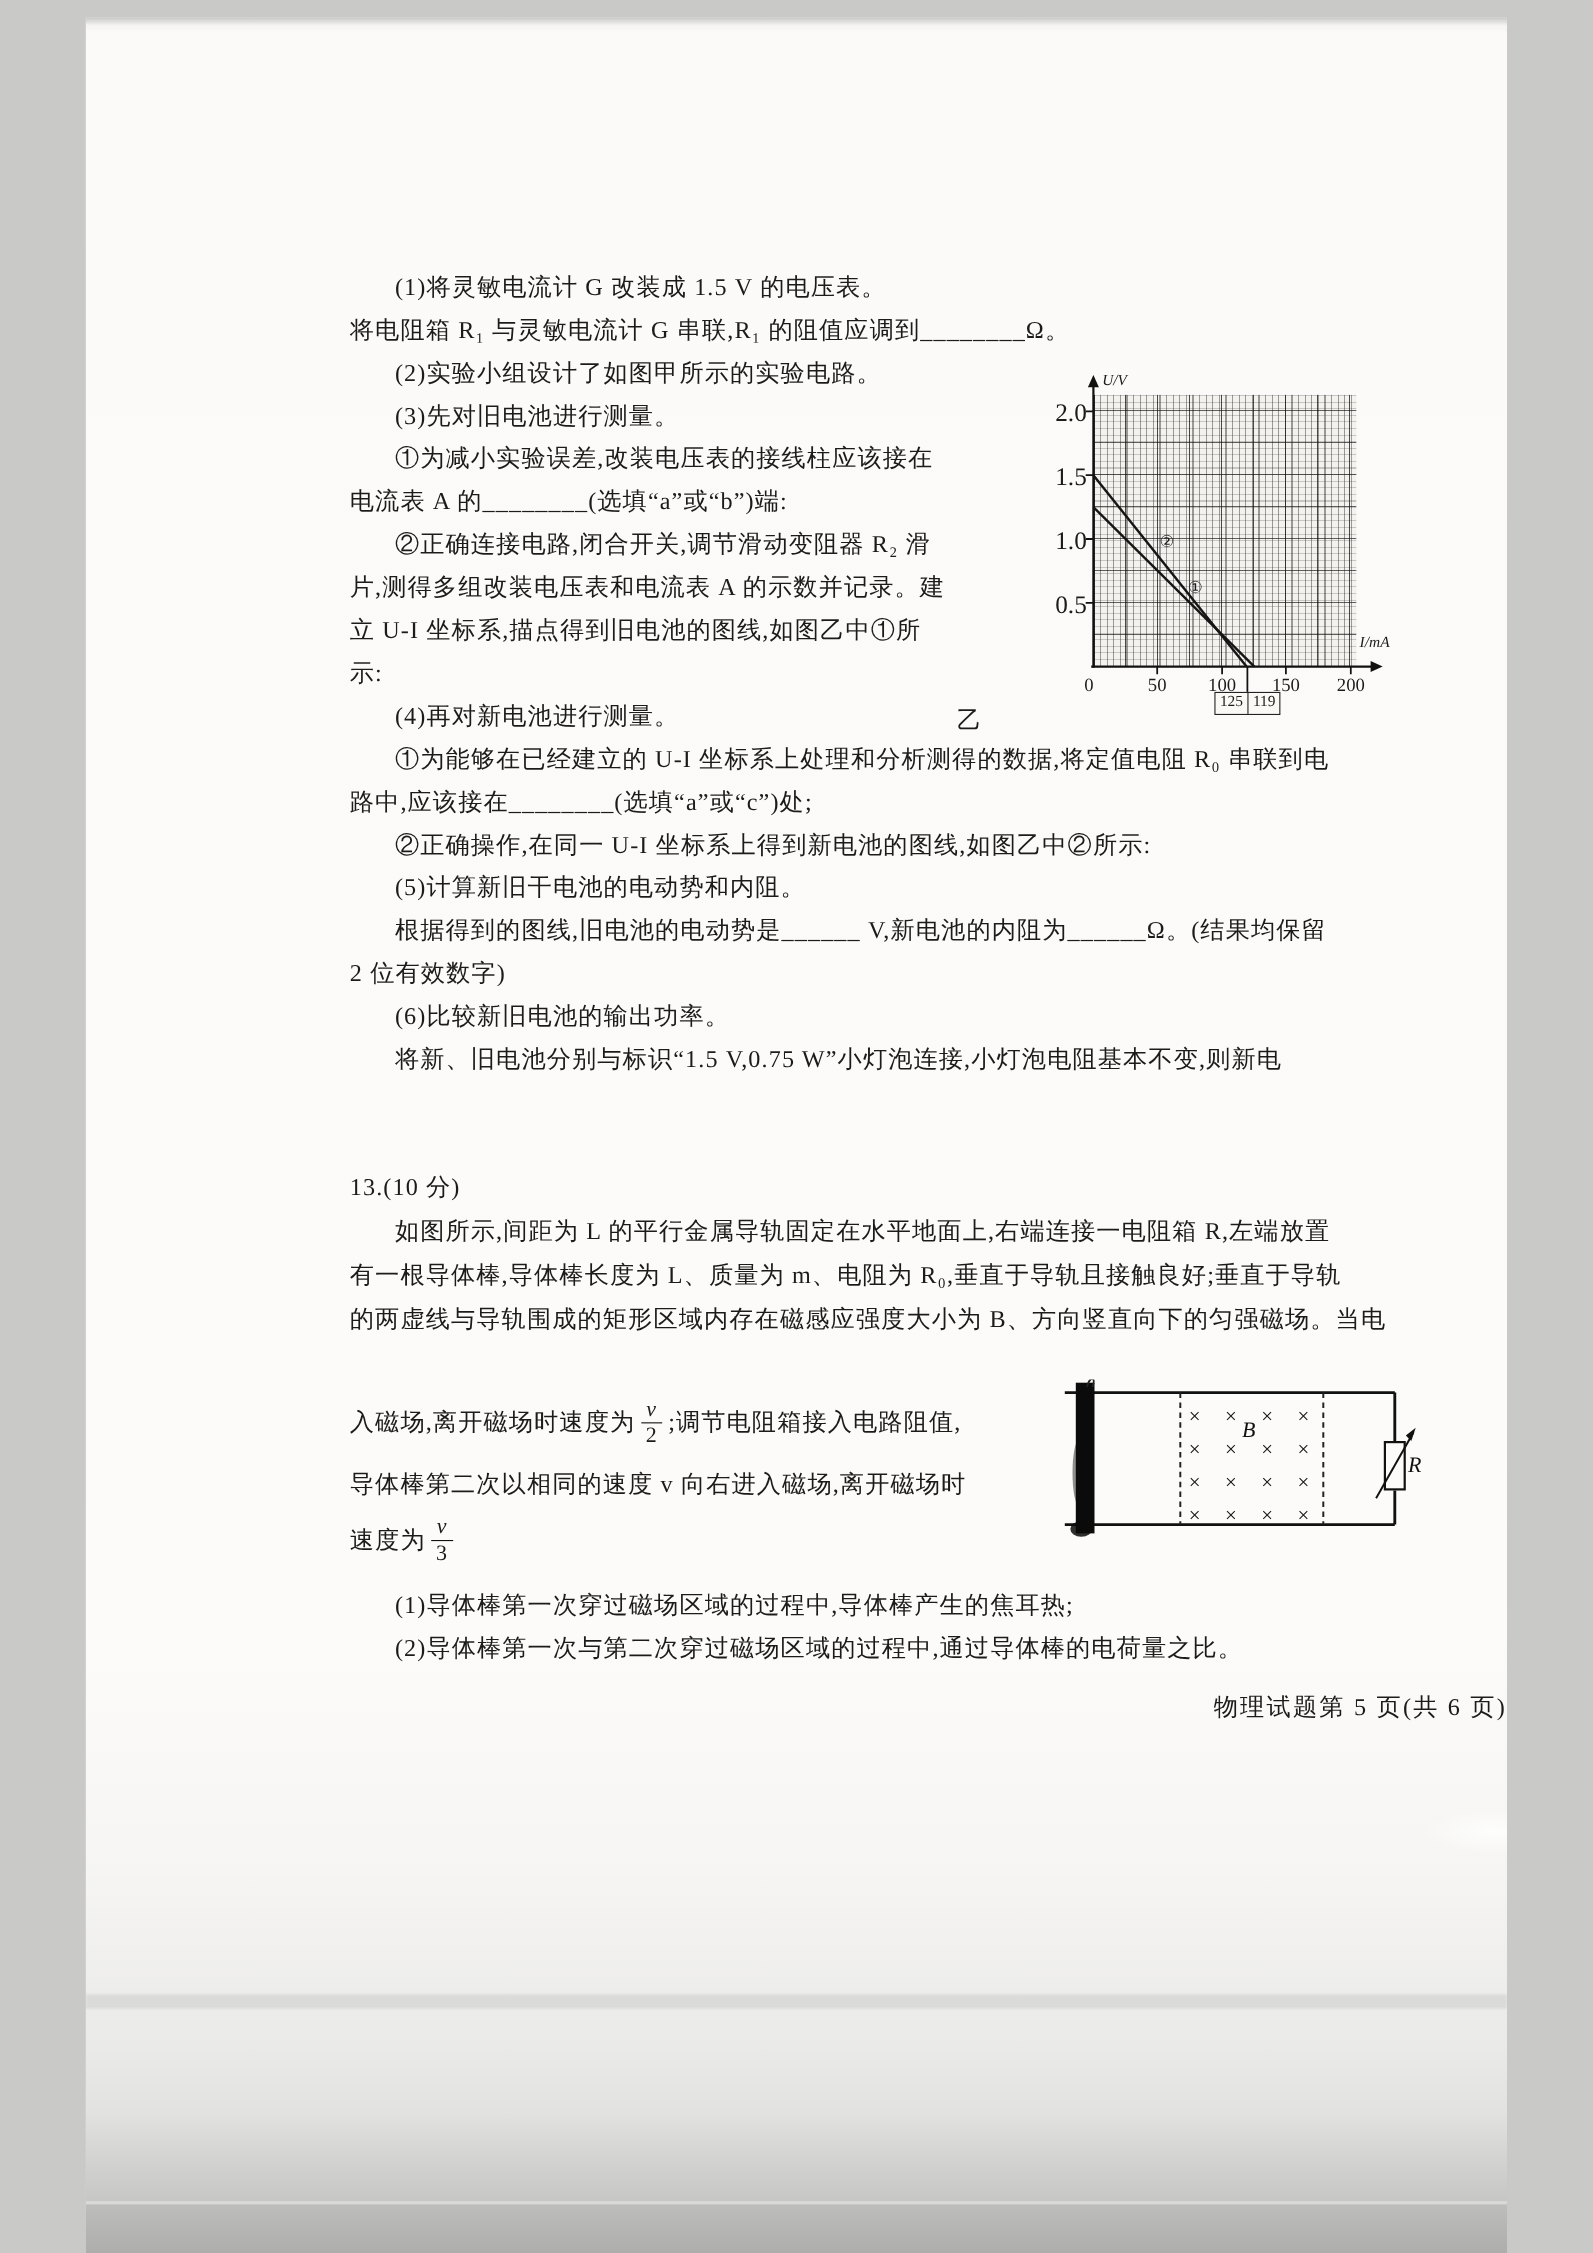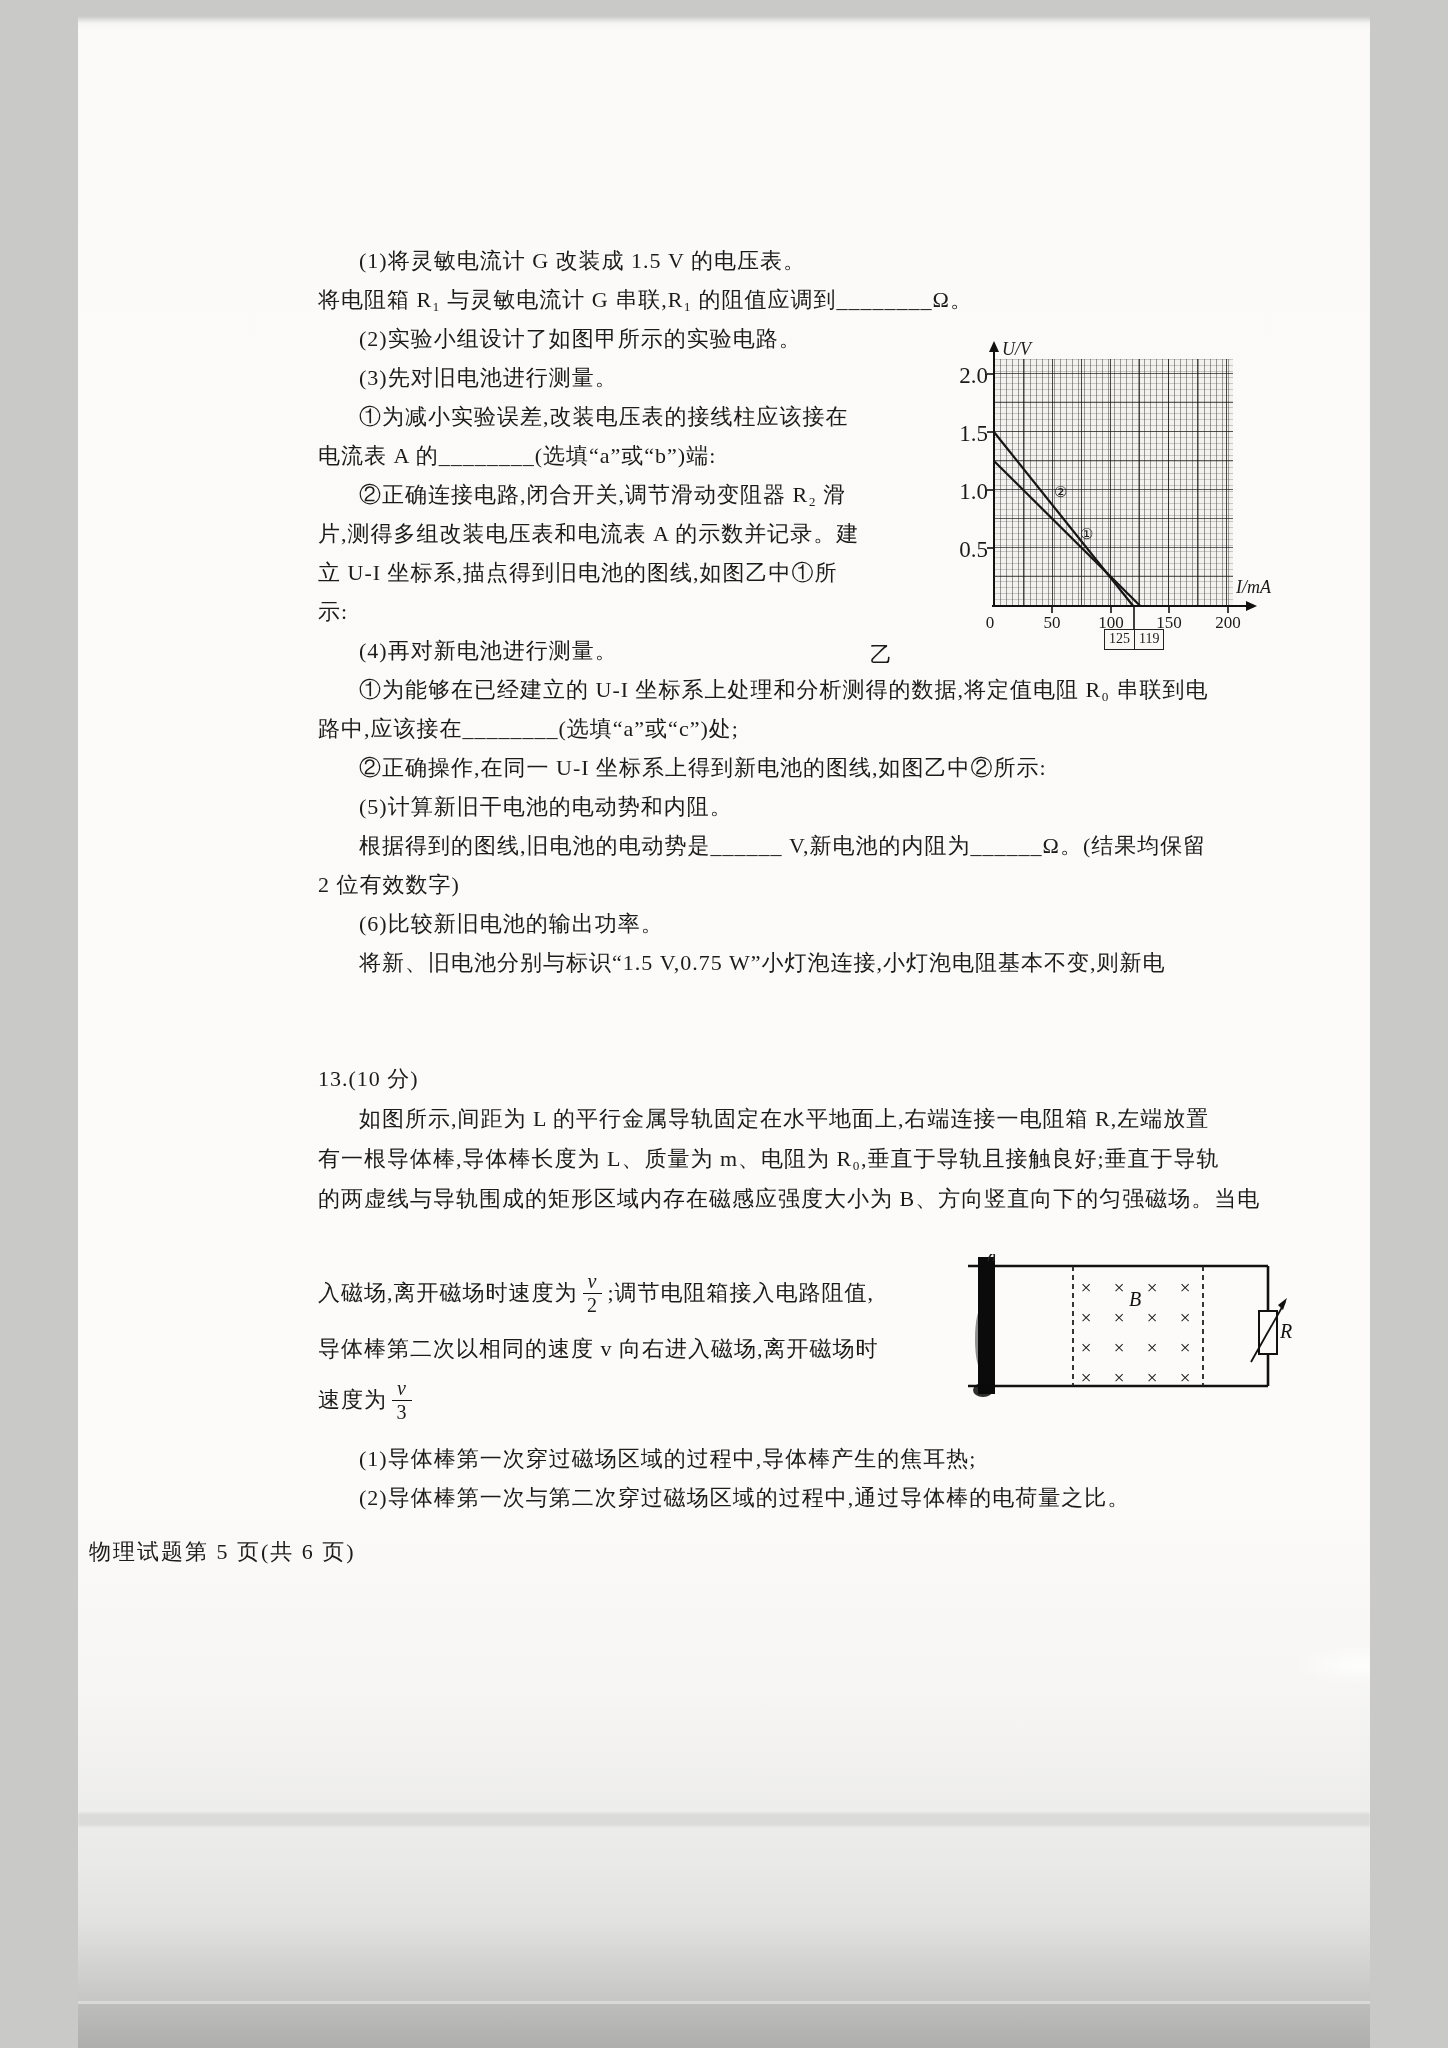--- a/index.html
+++ b/index.html
@@ -4,36 +4,36 @@
 <style>
   html,body{margin:0;padding:0;background:#c9c9c7;}
   .page{position:relative;width:1292px;height:2048px;margin:16px auto;overflow:hidden;
         background:linear-gradient(180deg,#eeeeec 0,#fbfaf8 14px,#fcfbf9 72%,#efefed 93%,#d9d9d7 97%,#c2c2c0 100%);
         font-family:"Liberation Serif","DejaVu Serif",serif;color:#1b1b1b;}
   .tline{position:absolute;font-size:22px;letter-spacing:1px;white-space:nowrap;}
   .fracline{position:absolute;display:flex;align-items:center;font-size:22px;letter-spacing:1px;white-space:nowrap;}
   .frac{display:inline-flex;flex-direction:column;align-items:center;line-height:1.05;font-size:20px;font-style:italic;margin:0 5px;}
   .frac .num{border-bottom:1.6px solid #111;padding:0 5px 1px;}
   .frac .den{padding-top:1px;font-style:normal;}
-  .footer{position:absolute;left:11px;right:0;text-align:left;font-size:22px;letter-spacing:2px;}
+  .footer{position:absolute;left:11px;right:0;text-align:right;font-size:22px;letter-spacing:2px;}
   
   .graph{position:absolute;left:880px;top:325px;width:330px;height:330px;}
   .grid{position:absolute;left:36px;top:18px;width:239px;height:247px;background-color:#f3f2ee;
         background-image:
           repeating-linear-gradient(90deg,rgba(15,15,15,.75) 0 1px,transparent 1px 29px),
           repeating-linear-gradient(0deg,rgba(15,15,15,.65) 0 1px,transparent 1px 29px),
           repeating-linear-gradient(90deg,rgba(45,45,45,.45) 0 1px,transparent 1px 6px),
           repeating-linear-gradient(0deg,rgba(95,95,95,.30) 0 1px,transparent 1px 6px);}
   .graph svg{position:absolute;left:0;top:0;}
   .curve{fill:none;stroke:#151515;stroke-width:2.2px;}
   .axis{stroke:#111;stroke-width:2px;}
   .tick{stroke:#111;stroke-width:1.6px;}
   .ylab{position:absolute;width:30px;text-align:right;font-size:23px;}
   .xlab{position:absolute;width:44px;text-align:center;font-size:17px;}
-  .axname{position:absolute;font-size:18px;font-style:italic;}
+  .axname{position:absolute;font-size:14px;font-style:italic;}
   .slabel{position:absolute;font-size:15px;}
   .icptbox{position:absolute;left:146px;top:288px;display:flex;border:1.6px solid #222;background:#faf9f6;font-size:14px;line-height:1.2;}
   .icptbox span{padding:1px 4px;}
   .icptbox span + span{border-left:1.4px solid #222;}
   .yi{position:absolute;left:792px;top:624px;font-size:22px;}
   
   .diagram{position:absolute;left:888px;top:1238px;width:330px;height:152px;}
   .rail{stroke:#111;stroke-width:2.6px;}
   .dash{stroke:#222;stroke-width:1.8px;stroke-dasharray:5 4;}
   .cross{font:19px "Liberation Serif","DejaVu Serif",serif;text-anchor:middle;fill:#111;}

